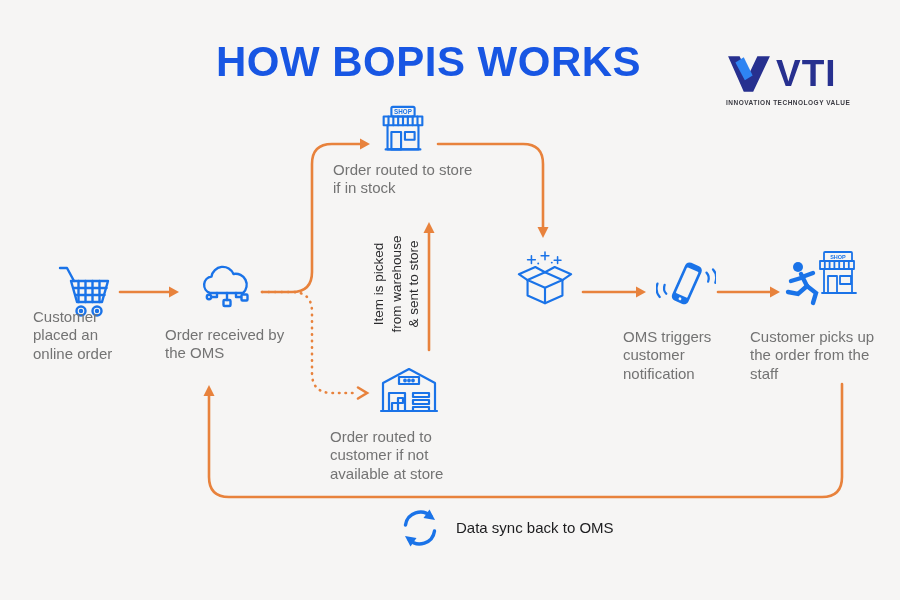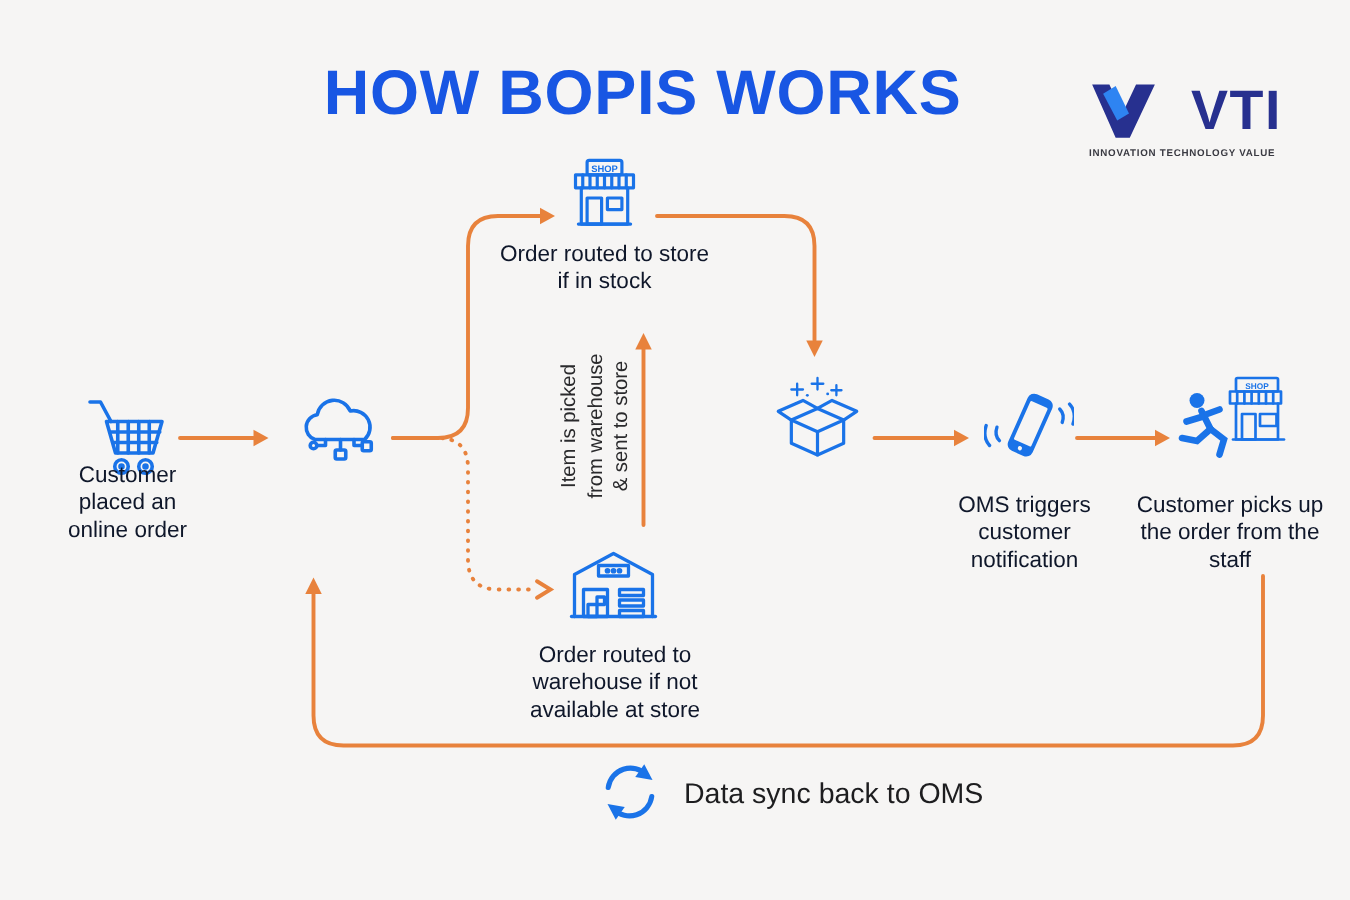--- a/index.html
+++ b/index.html
@@ -11,38 +11,38 @@
   }
   .title {
     position:absolute; top:38px; left:16px; right:88px;
     text-align:center; font-size:42px; font-weight:bold;
     letter-spacing:0.5px; color:#1856e3;padding-left:29px;
   }
   .logo { position:absolute; top:50px; left:726px; width:140px; }
   .logo-row { display:flex; align-items:flex-start; }
   .logo-name {
     font-size:37px; font-weight:bold; color:#27308f;
-    letter-spacing:1px; line-height:1; margin-left:22px; margin-top:5px;
+    letter-spacing:1px; line-height:1; margin-left:4px; margin-top:5px;
   }
   .logo-tagline {
     margin-top:3px; font-size:6.5px; font-weight:bold; letter-spacing:0.5px;
     color:#3a3a42; white-space:nowrap;
   }
   .node-label {
-    position:absolute; text-align:center;
-    font-size:15px; line-height:1.22; color:#0f172a;
+    position:absolute; text-align:left;
+    font-size:15px; line-height:1.22; color:#737373;
   }
   .vertical-label {
     position:absolute; left:347px; top:255px; width:104px; height:58px;
     transform:rotate(-90deg);
     text-align:center; font-size:13.5px; line-height:1.3; color:#2a2a2c;
   }
   .icon { position:absolute; }
   .arrows { position:absolute; inset:0; pointer-events:none; }
-  .sync-label { position:absolute; left:456px; top:519px; font-size:19px; }
+  .sync-label { position:absolute; left:456px; top:519px; font-size:15px; }
 </style>
 </head>
 <body>
 
 <div class="canvas">
 
   <div class="title">HOW BOPIS WORKS</div>
 
   <div class="logo">
     <div class="logo-row">
@@ -100,20 +100,21 @@
 
   <svg class="icon" style="left:194px;top:254px" width="68" height="62" viewBox="0 0 68 60" stroke="#1a73e8" fill="none" stroke-width="2.4" stroke-linejoin="round" stroke-linecap="round">
     <path d="M16 38 A8.5 8.5 0 0 1 17.5 21.5 A11.5 11.5 0 0 1 39.5 19 A11 11 0 0 1 49 38 L16 38 Z"></path>
     <path d="M23 38 v4 h-5"></path>
       <circle cx="15" cy="42" r="2.2"></circle>
     <path d="M33 38 v7"></path>
       <rect x="29.5" y="45" width="7" height="6" rx="1"></rect>
     <path d="M42 38 v4 h5"></path>
       <rect x="47.5" y="39.5" width="6" height="6" rx="1"></rect>
   </svg>
+  <div class="node-label" style="left:165px;top:326px;width:130px">Order received by the OMS</div>
 
   <svg class="icon" style="left:372px;top:103px" width="62" height="58" viewBox="0 0 64 60" stroke="#1a73e8" fill="none" stroke-width="2.2" stroke-linejoin="round" stroke-linecap="round">
     <rect x="20" y="4" width="24" height="10" rx="1.5"></rect>
     <text x="32" y="11.8" text-anchor="middle" font-size="6.5" font-weight="bold" fill="#1a73e8" stroke="none">SHOP</text>
     <rect x="12" y="14" width="40" height="9"></rect>
     <path d="M17 14 V23 M22 14 V23 M27 14 V23 M32 14 V23 M37 14 V23 M42 14 V23 M47 14 V23"></path>
     <path d="M16 23 V48 H48 V23"></path>
     <path d="M14 48 H50"></path>
     <rect x="20" y="30" width="10" height="18"></rect>
     <rect x="34" y="30" width="10" height="8"></rect>
@@ -127,21 +128,21 @@
     <circle cx="28" cy="17.5" r="0.8" fill="#1a73e8"></circle>
       <circle cx="32" cy="17.5" r="0.8" fill="#1a73e8"></circle>
       <circle cx="36" cy="17.5" r="0.8" fill="#1a73e8"></circle>
     <rect x="12" y="30" width="16" height="18"></rect>
     <rect x="15" y="40" width="6" height="8"></rect>
       <rect x="21" y="35" width="5" height="5"></rect>
     <rect x="36" y="30" width="16" height="4"></rect>
       <rect x="36" y="37" width="16" height="4"></rect>
       <rect x="36" y="44" width="16" height="4"></rect>
   </svg>
-  <div class="node-label" style="left:330px;top:428px;width:160px">Order routed to warehouse if not available at store</div>
+  <div class="node-label" style="left:330px;top:428px;width:160px">Order routed to customer if not available at store</div>
 
   <div class="vertical-label">Item is picked from warehouse &amp; sent to store</div>
 
   <svg class="icon" style="left:514px;top:250px" width="62" height="62" viewBox="0 0 64 64" stroke="#1a73e8" fill="none" stroke-width="2.2" stroke-linejoin="round" stroke-linecap="round">
     <path d="M18 6 v8 M14 10 h8" stroke-width="1.6"></path>
     <path d="M32 2 v8 M28 6 h8" stroke-width="1.6"></path>
     <path d="M45 7 v7 M41.5 10.5 h7" stroke-width="1.6"></path>
     <circle cx="25" cy="14" r="1" fill="#1a73e8" stroke="none"></circle>
     <circle cx="39" cy="13" r="1" fill="#1a73e8" stroke="none"></circle>
     <path d="M14 31 L32 39 L50 31 L32 23 Z"></path>

